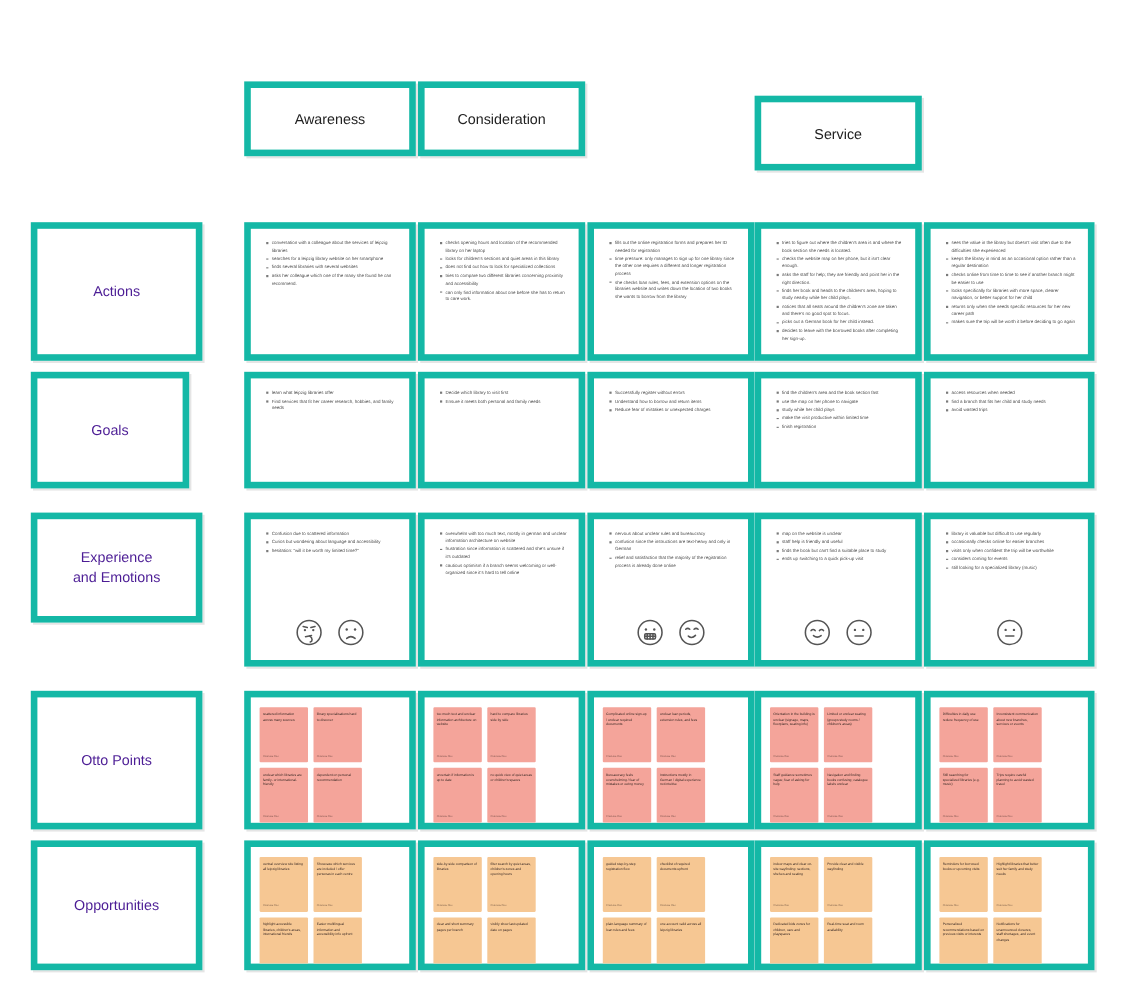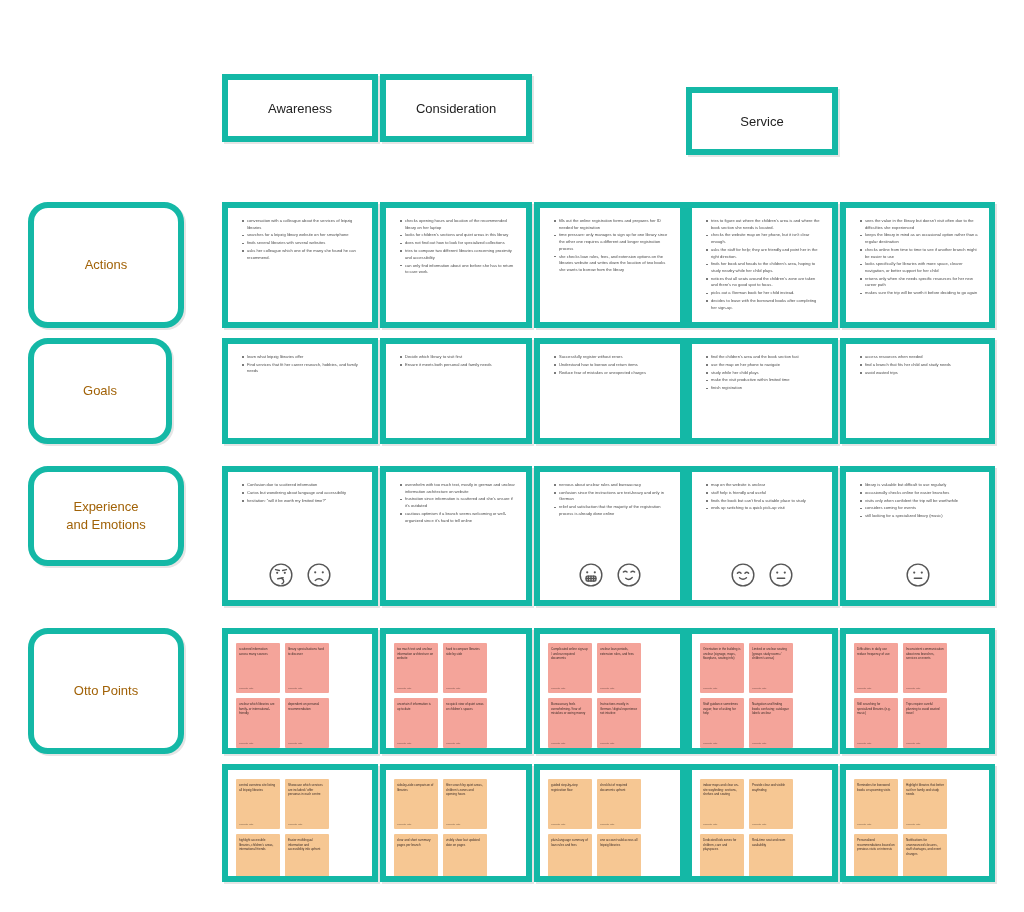--- a/index.html
+++ b/index.html
@@ -23,23 +23,22 @@
 
   
   .stage-head {
     display: flex; align-items: center; justify-content: center;
     font-size: 13px; color: #222;
   }
 
   
   .row-label {
     display: flex; align-items: center; justify-content: center;
-    text-align: center; font-size: 13px; line-height: 1.35; color: #a16207;
+    text-align: center; font-size: 13px; line-height: 1.35; color: #4c1d95;
     padding: 6px;
-    border-radius: 20px;
   }
 
   
   .cell { overflow: hidden; }
   .bullets {
     list-style: none;
     margin: 0;
     padding: 10px 9px 6px 14px;
     font-size: 4.1px;
     line-height: 1.62;
@@ -112,20 +111,23 @@
     <div class="card row-label" style="left: 28px; top: 338px; width: 144px; height: 106px;">
       <span style="white-space: pre-line;">Goals</span>
     </div>
     <div class="card row-label" style="left: 28px; top: 466px; width: 156px; height: 100px;">
       <span style="white-space: pre-line;">Experience
 and Emotions</span>
     </div>
     <div class="card row-label" style="left: 28px; top: 628px; width: 156px; height: 126px;">
       <span style="white-space: pre-line;">Otto Points</span>
     </div>
+    <div class="card row-label" style="left: 28px; top: 764px; width: 156px; height: 118px;">
+      <span style="white-space: pre-line;">Opportunities</span>
+    </div>
     <div class="card cell" style="left: 222px; top: 202px; width: 156px; height: 126px;">
       <ul class="bullets">
         <li>conversation with a colleague about the services of leipzig libraries</li>
         <li>searches for a leipzig library website on her smartphone</li>
         <li>finds several libraries with several websites</li>
         <li>asks her colleague which one of the many she found he can recommend.</li>
       </ul>
     </div>
     <div class="card cell" style="left: 222px; top: 338px; width: 156px; height: 106px;">
       <ul class="bullets">

